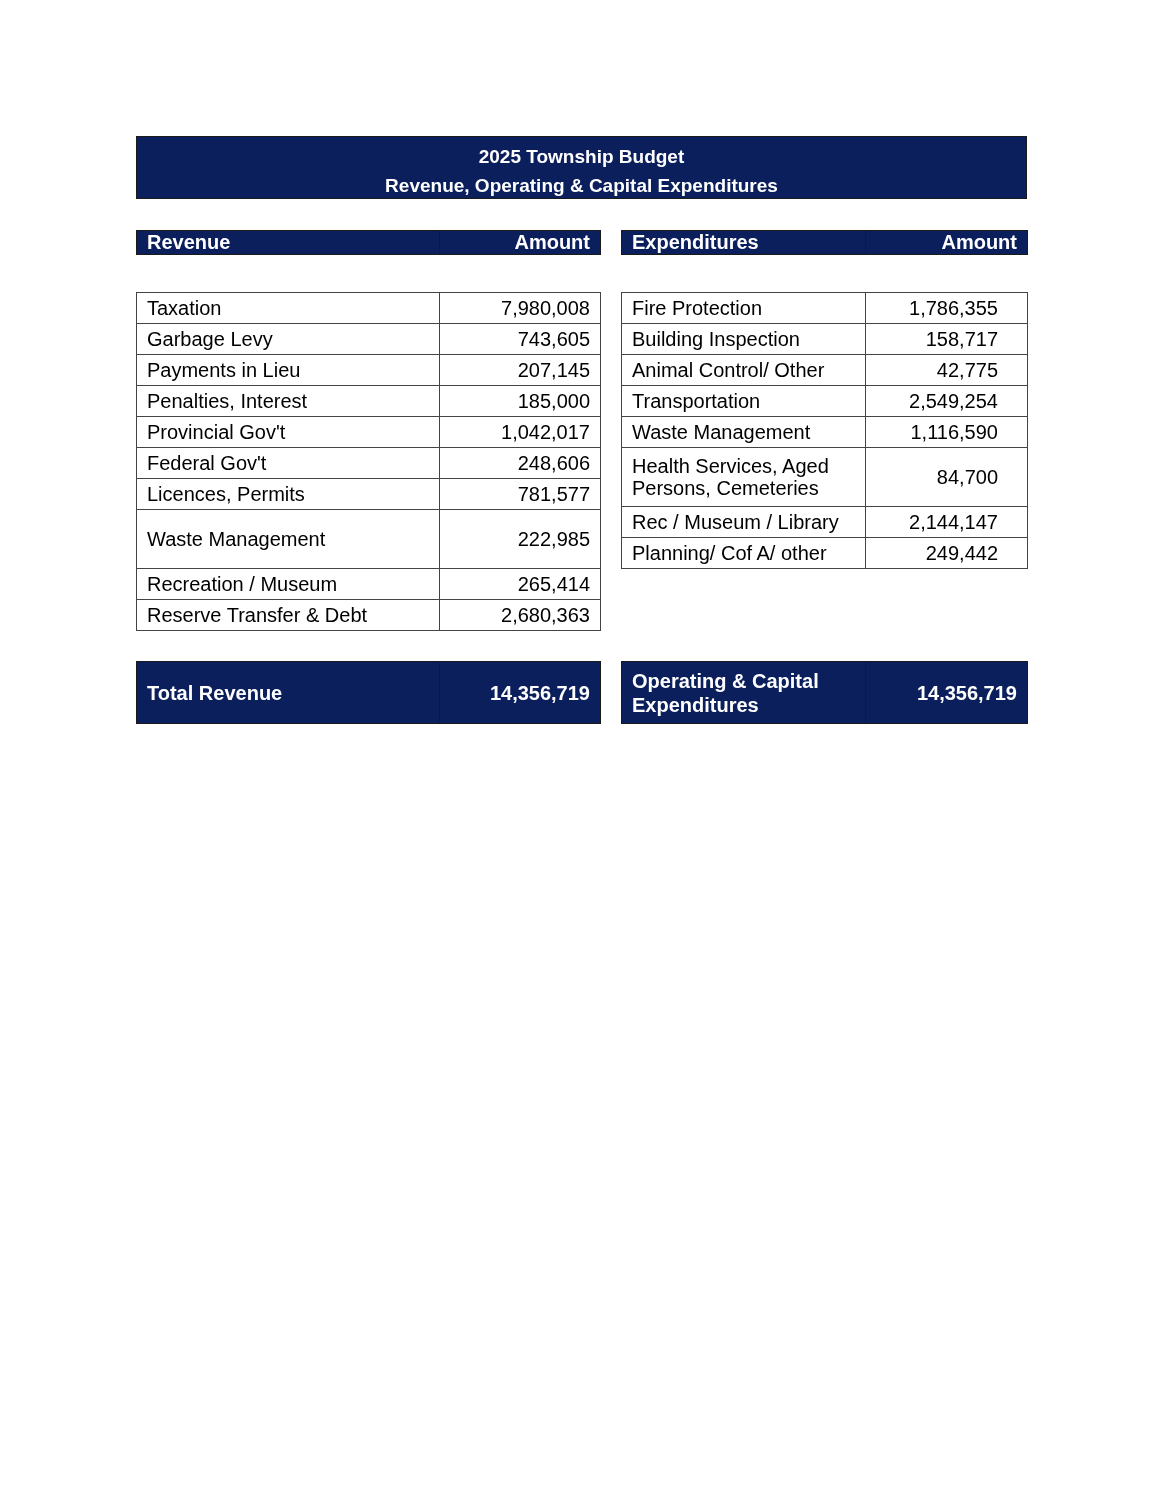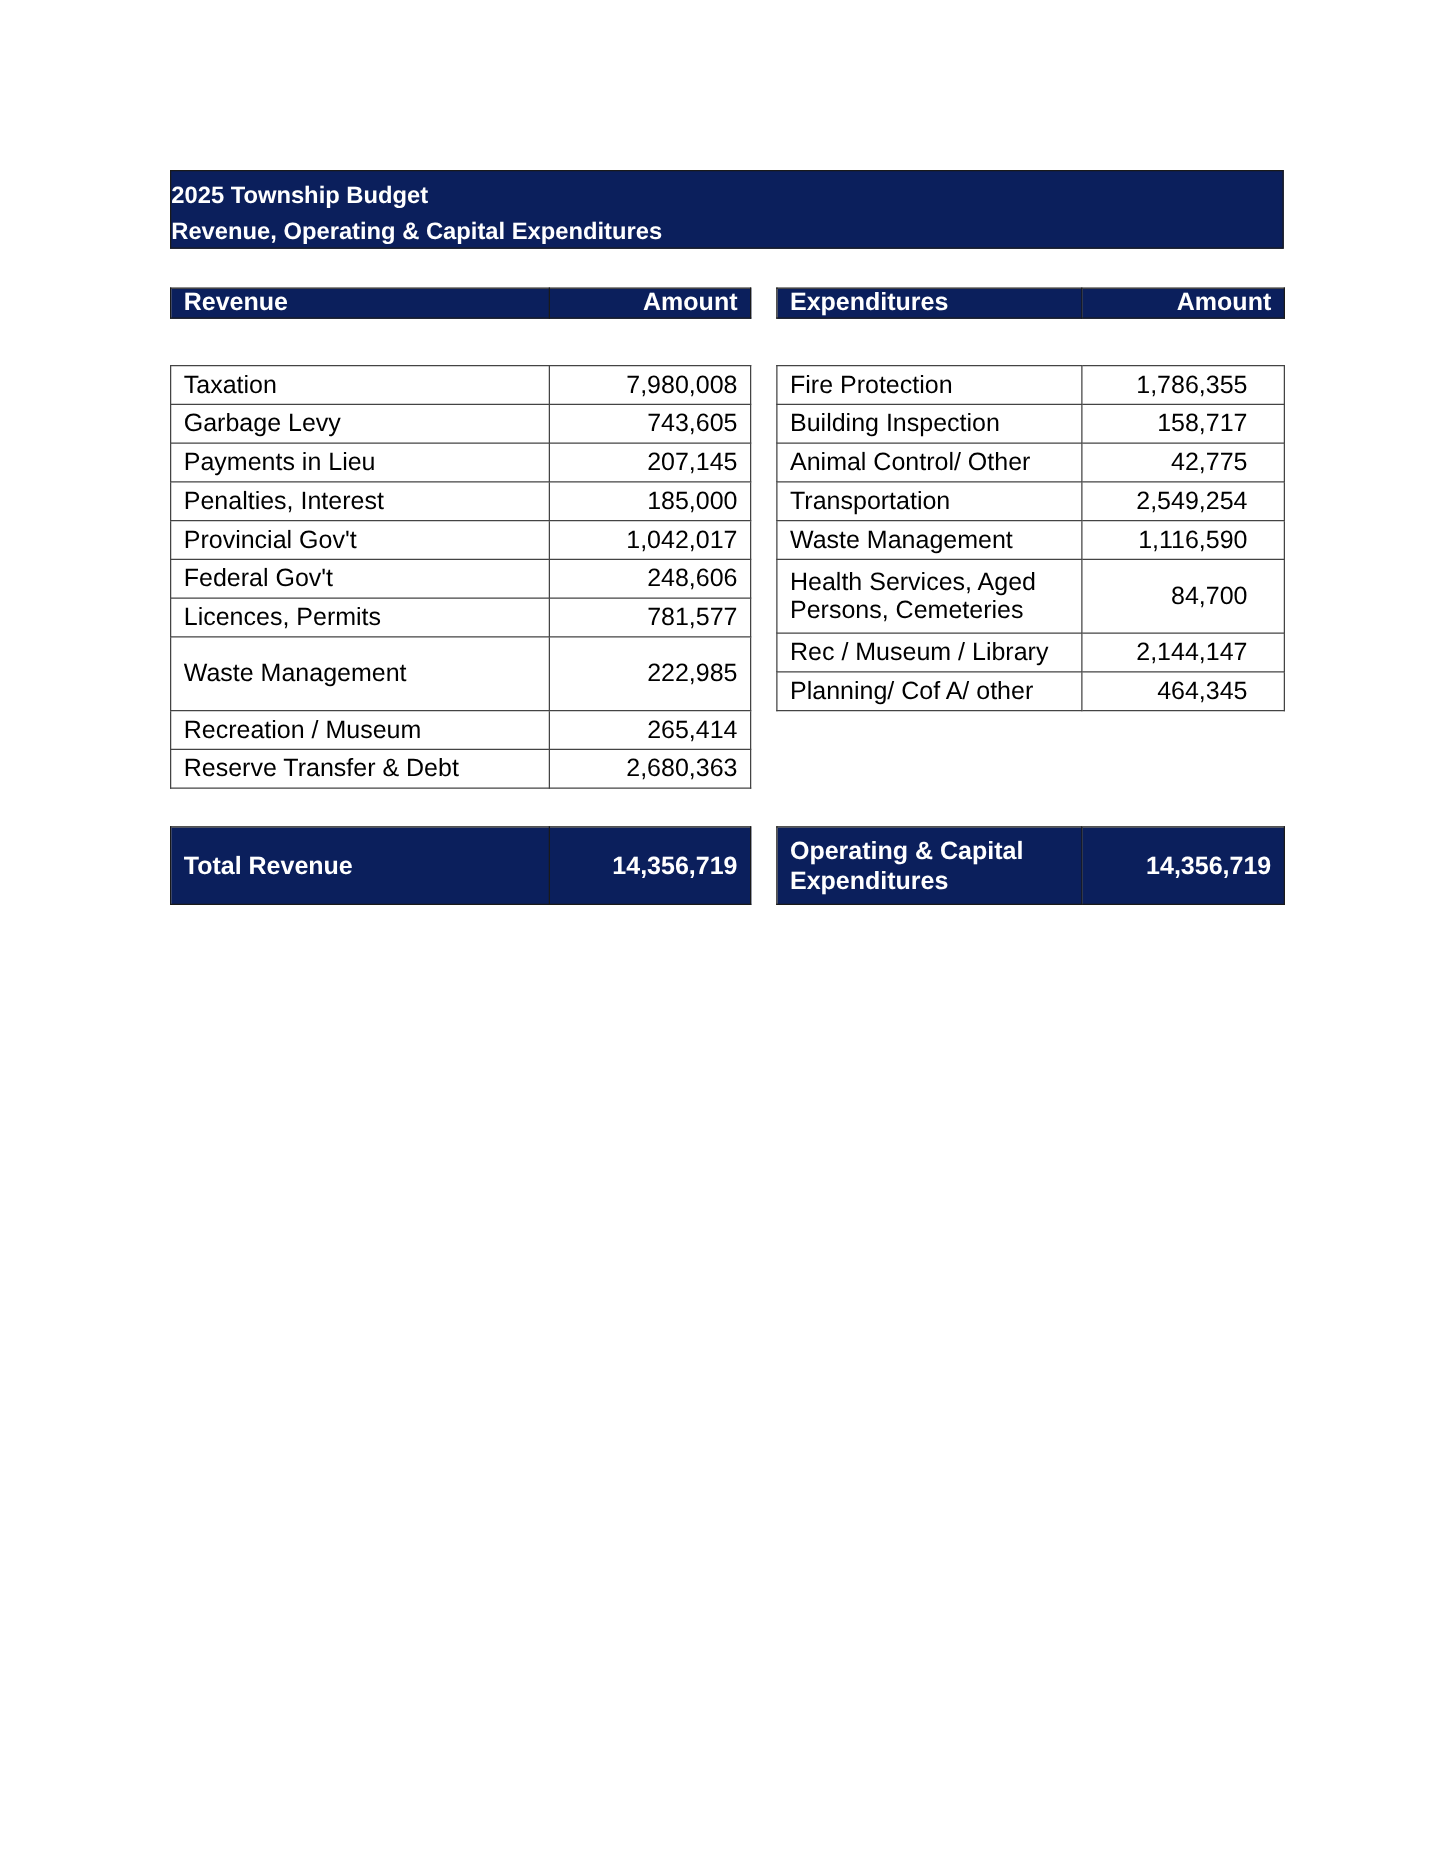--- a/index.html
+++ b/index.html
@@ -1,20 +1,20 @@
 <!DOCTYPE html>
 <html><head>
 <meta charset="utf-8">
 <style>
   html, body { margin: 0; padding: 0; background: #ffffff; }
   body { width: 1159px; height: 1500px; position: relative; font-family: "Liberation Sans", sans-serif; color: #000; }
   .banner {
     position: absolute; left: 136px; top: 136px; width: 891px; height: 63px;
     background: #0b1f5c; border: 1px solid #1a1a1a; box-sizing: border-box;
-    color: #fff; font-weight: bold; font-size: 19px; text-align: left;
+    color: #fff; font-weight: bold; font-size: 19px; text-align: center;
   }
   .banner .l1 { position: absolute; left: 0; right: 0; top: 9px; }
   .banner .l2 { position: absolute; left: 0; right: 0; top: 38px; }
   table { position: absolute; border-collapse: collapse; table-layout: fixed; }
   td { box-sizing: border-box; border: 1px solid #444; padding: 0 10px; font-size: 20px; }
   .hdr td { background: #0b1f5c; color: #fff; font-weight: bold; height: 20px; border-color: #1a1a1a; border-left-color: #1a1a1a; }
   .hdr td + td { border-left: 1px solid #0a0f2a; }
   .num { text-align: right; }
   .body td { height: 31px; line-height: 22px; }
   .body tr.tall td { height: 59px; }
@@ -143,21 +143,21 @@
   <tr class="tall">
         <td>Health Services, Aged Persons, Cemeteries</td>
         <td class="num">84,700</td>
       </tr>
   <tr>
         <td>Rec / Museum / Library</td>
         <td class="num">2,144,147</td>
       </tr>
   <tr>
         <td>Planning/ Cof A/ other</td>
-        <td class="num">464,345</td>
+        <td class="num">249,442</td>
       </tr>
 </tbody>
   </table>
 
 <table id="rev-tot" class="tot">
   <colgroup>
       <col class="c1">
       <col class="c2">
     </colgroup>
   <tbody>

